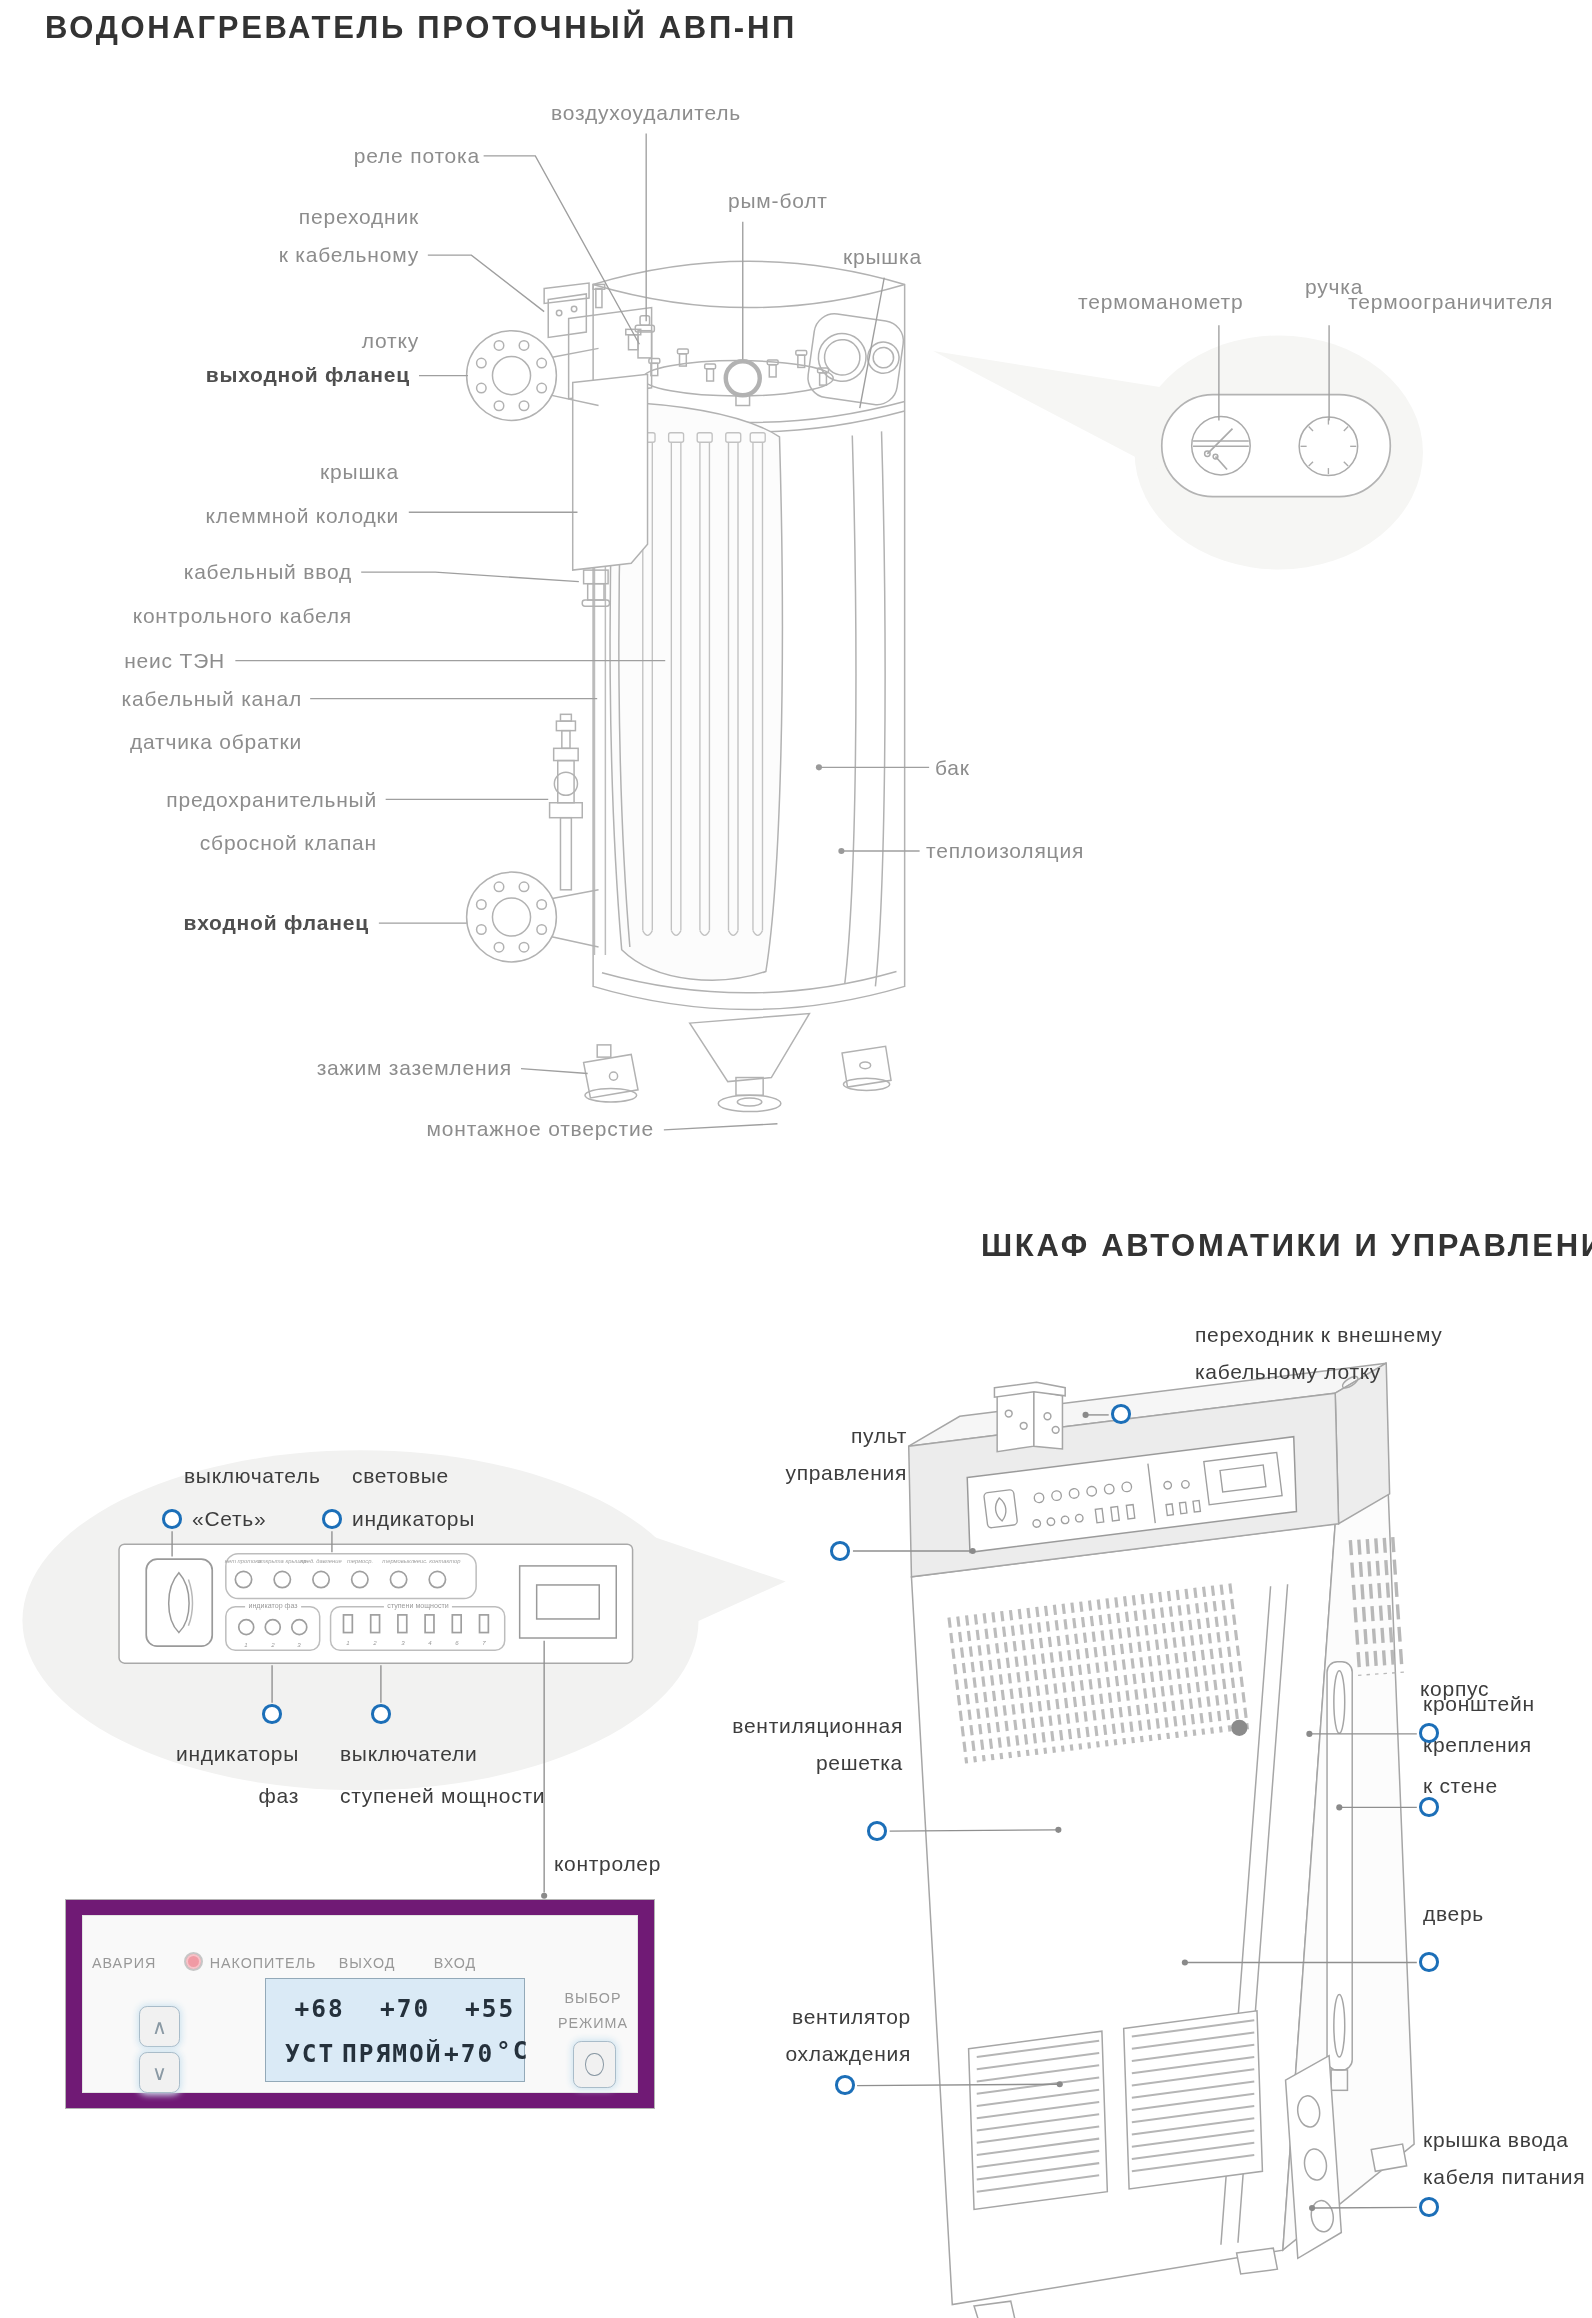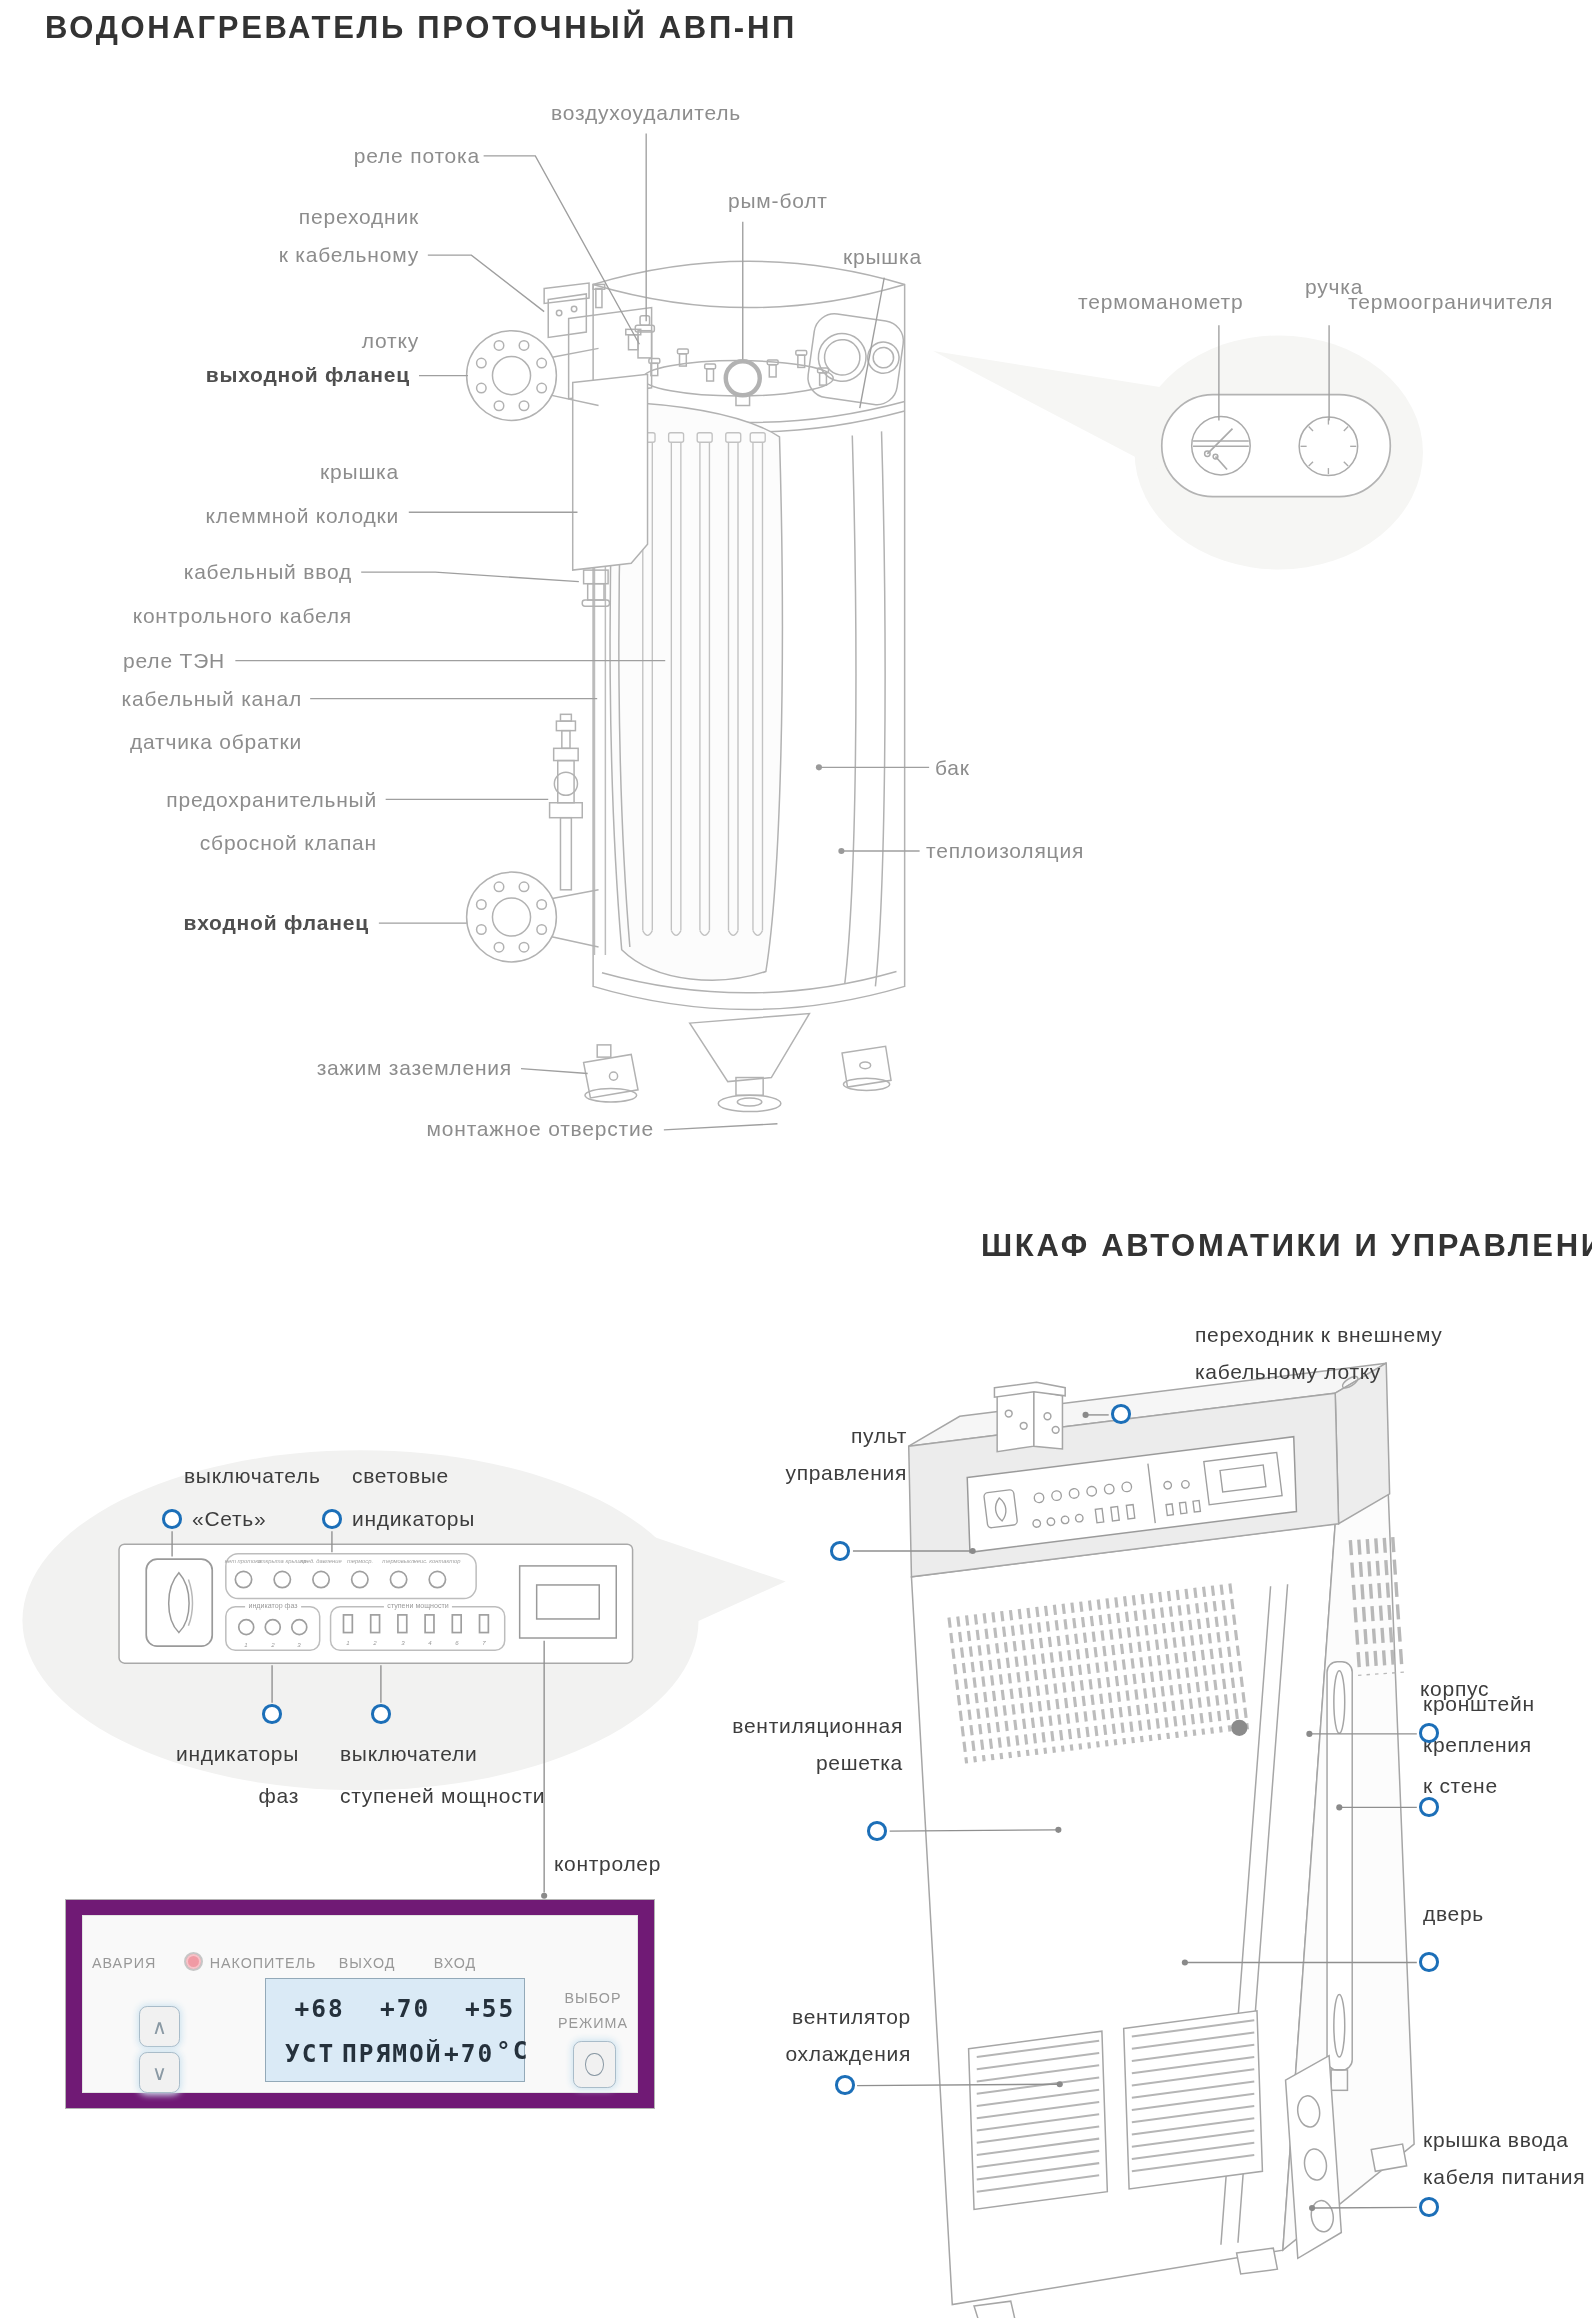--- a/index.html
+++ b/index.html
@@ -437,21 +437,21 @@
 <div class="lab" style="left:646px;top:101px;transform:translateX(-50%);">воздухоудалитель</div>
 <div class="lab r" style="right:1113px;top:144px;">реле потока</div>
 <div class="lab r" style="right:1174px;top:205px;">переходник</div>
 <div class="lab r" style="right:1174px;top:243px;">к кабельному</div>
 <div class="lab r" style="right:1174px;top:281px;margin-top:48px;">лотку</div>
 <div class="lab r b" style="right:1183px;top:363px;">выходной фланец</div>
 <div class="lab r" style="right:1194px;top:460px;">крышка</div>
 <div class="lab r" style="right:1194px;top:504px;">клеммной колодки</div>
 <div class="lab r" style="right:1241px;top:560px;">кабельный ввод</div>
 <div class="lab r" style="right:1241px;top:604px;">контрольного кабеля</div>
-<div class="lab r" style="right:1368px;top:649px;">реле ТЭН</div>
+<div class="lab r" style="right:1368px;top:649px;">неис ТЭН</div>
 <div class="lab r" style="right:1291px;top:687px;">кабельный канал</div>
 <div class="lab r" style="right:1291px;top:730px;">датчика обратки</div>
 <div class="lab r" style="right:1216px;top:788px;">предохранительный</div>
 <div class="lab r" style="right:1216px;top:831px;">сбросной клапан</div>
 <div class="lab r b" style="right:1224px;top:911px;">входной фланец</div>
 <div class="lab r" style="right:1081px;top:1056px;">зажим заземления</div>
 <div class="lab r" style="right:939px;top:1117px;">монтажное отверстие</div>
 <div class="lab" style="left:728px;top:189px;">рым-болт</div>
 <div class="lab" style="left:843px;top:245px;">крышка</div>
 <div class="lab" style="left:1305px;top:255px;margin-top:20px;">ручка</div>

